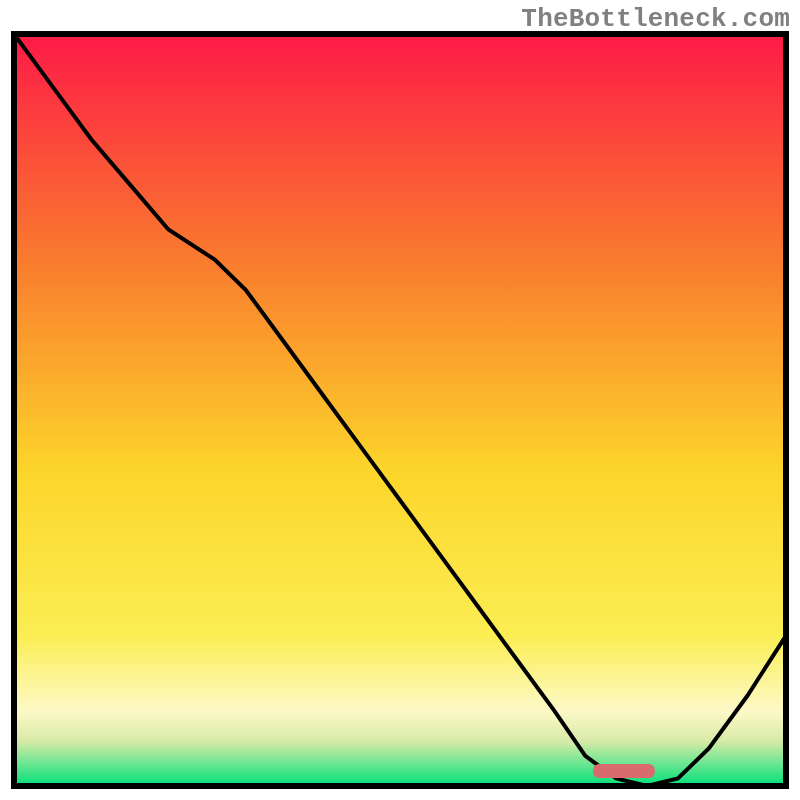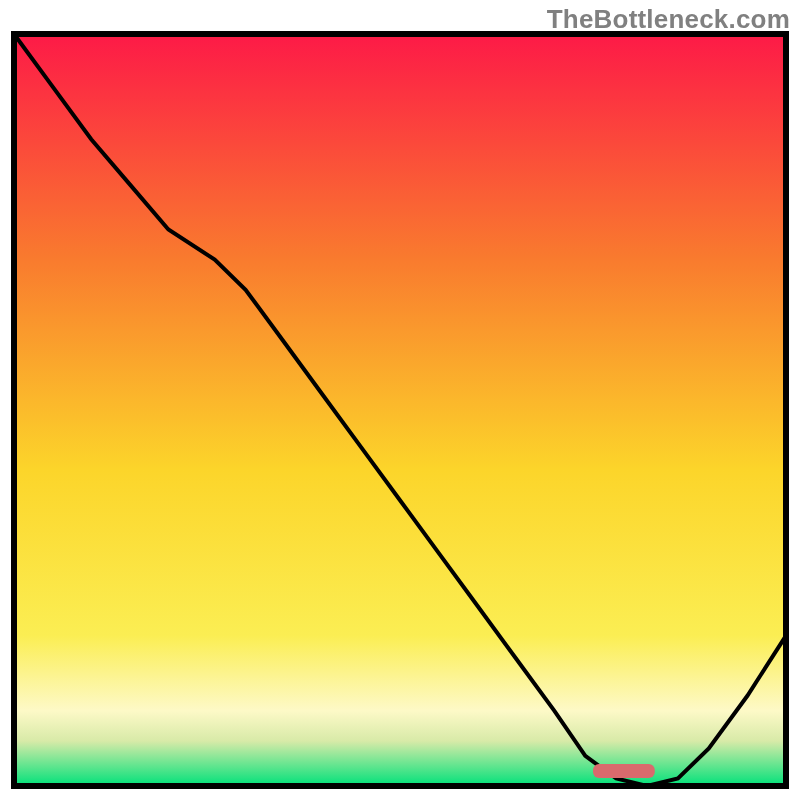--- a/index.html
+++ b/index.html
@@ -7,20 +7,21 @@
     padding: 0;
     width: 800px;
     height: 800px;
     background: #ffffff;
     font-family: Arial, Helvetica, sans-serif;
   }
   .chart-container {
     position: relative;
     width: 800px;
     height: 696px;
+    font-family: Liberation Mono, monospace;
   }
   .watermark {
     position: absolute;
     top: 4px;
     right: 10px;
     font-size: 26px;
     font-weight: bold;
     color: #808080;
     letter-spacing: 0.2px;
     z-index: 3;

